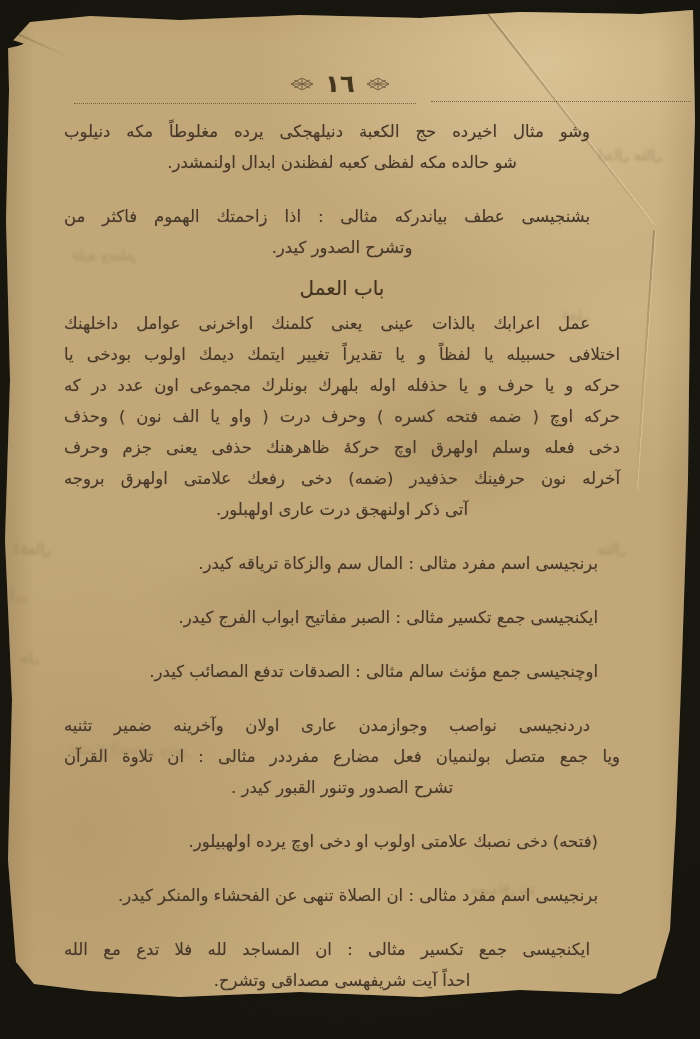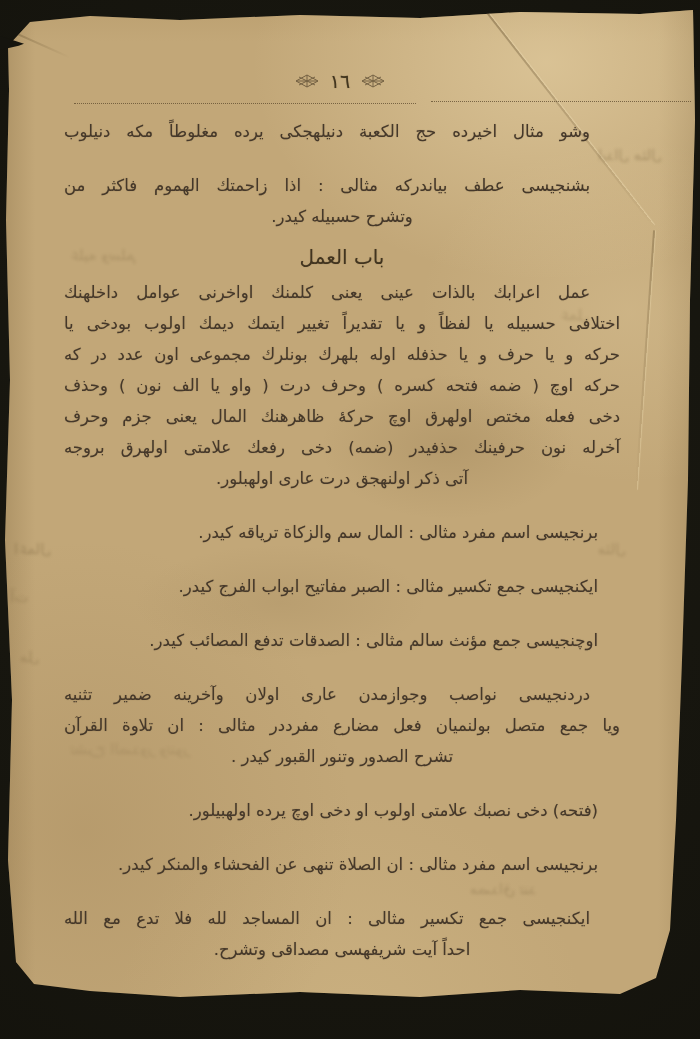--- a/index.html
+++ b/index.html
@@ -59,22 +59,23 @@
     background:#15140e;
     clip-path:polygon(0 0, 100% 55%, 78% 70%, 0 100%);
   }
   
   .header-row{
     position:absolute;left:0;top:70px;width:680px;
     display:flex;align-items:center;justify-content:center;gap:10px;
     color:#4c3d27;
   }
   .page-number{
-    font-size:19px;letter-spacing:2px;color:#43361f;
+    font-size:24px;letter-spacing:2px;color:#43361f;
     text-shadow:0 0 1px rgba(67,54,31,.5);
+    font-weight:bold;
   }
   .ornament{opacity:.85;}
   .rule{
     position:absolute;height:0;border-top:1px dotted rgba(92,74,45,.75);
   }
   .rule-left{left:74px;top:103px;width:342px;}
   .rule-right{left:431px;top:101px;width:260px;}
   
   .text-block{
     position:absolute;left:64px;top:116px;width:556px;
@@ -133,28 +134,29 @@
         <path d="M2 8 L13 2 L24 8 L13 14 Z"></path>
         <path d="M2 8 L24 8 M13 2 L13 14 M5 4 L21 12 M5 12 L21 4"></path>
       </g>
     </svg>
   </div>
   <div class="rule rule-left"></div>
   <div class="rule rule-right"></div>
 
   <div class="text-block">
       <div class="line first">وشو مثال اخيرده حج الكعبة دنيلهجكى يرده مغلوطاً مكه دنيلوب</div>
+      <div class="line end">شو حالده مكه لفظى كعبه لفظندن ابدال اولنمشدر.</div>
       <div class="line first gap">بشنجيسى عطف بياندركه مثالى : اذا زاحمتك الهموم فاكثر من</div>
-      <div class="line end">وتشرح حسبيله كيدر.</div>
+      <div class="line end">وتشرح الصدور كيدر.</div>
       <div class="line heading">باب العمل</div>
       <div class="line first">عمل اعرابك بالذات عينى يعنى كلمنك اواخرنى عوامل داخلهنك</div>
       <div class="line full">اختلافى حسبيله يا لفظاً و يا تقديراً تغيير ايتمك ديمك اولوب بودخى يا</div>
       <div class="line full">حركه و يا حرف و يا حذفله اوله بلهرك بونلرك مجموعى اون عدد در كه</div>
       <div class="line full">حركه اوچ ( ضمه فتحه كسره ) وحرف درت ( واو يا الف نون ) وحذف</div>
-      <div class="line full">دخى فعله مختص اولهرق اوچ حركهٔ ظاهرهنك المال يعنى جزم وحرف</div>
+      <div class="line full">دخى فعله وسلم اولهرق اوچ حركهٔ ظاهرهنك حذفى يعنى جزم وحرف</div>
       <div class="line full">آخرله نون حرفينك حذفيدر (ضمه) دخى رفعك علامتى اولهرق بروجه</div>
       <div class="line end">آتى ذكر اولنهجق درت عارى اولهبلور.</div>
       <div class="line item gap">برنجيسى اسم مفرد مثالى : المال سم والزكاة ترياقه كيدر.</div>
       <div class="line item gap">ايكنجيسى جمع تكسير مثالى : الصبر مفاتيح ابواب الفرج كيدر.</div>
       <div class="line item gap">اوچنجيسى جمع مؤنث سالم مثالى : الصدقات تدفع المصائب كيدر.</div>
       <div class="line first gap">دردنجيسى نواصب وجوازمدن عارى اولان وآخرينه ضمير تثنيه</div>
       <div class="line full">ويا جمع متصل بولنميان فعل مضارع مفرددر مثالى : ان تلاوة القرآن</div>
       <div class="line end">تشرح الصدور وتنور القبور كيدر .</div>
       <div class="line item gap">(فتحه) دخى نصبك علامتى اولوب او دخى اوچ يرده اولهبيلور.</div>
       <div class="line item gap">برنجيسى اسم مفرد مثالى : ان الصلاة تنهى عن الفحشاء والمنكر كيدر.</div>

